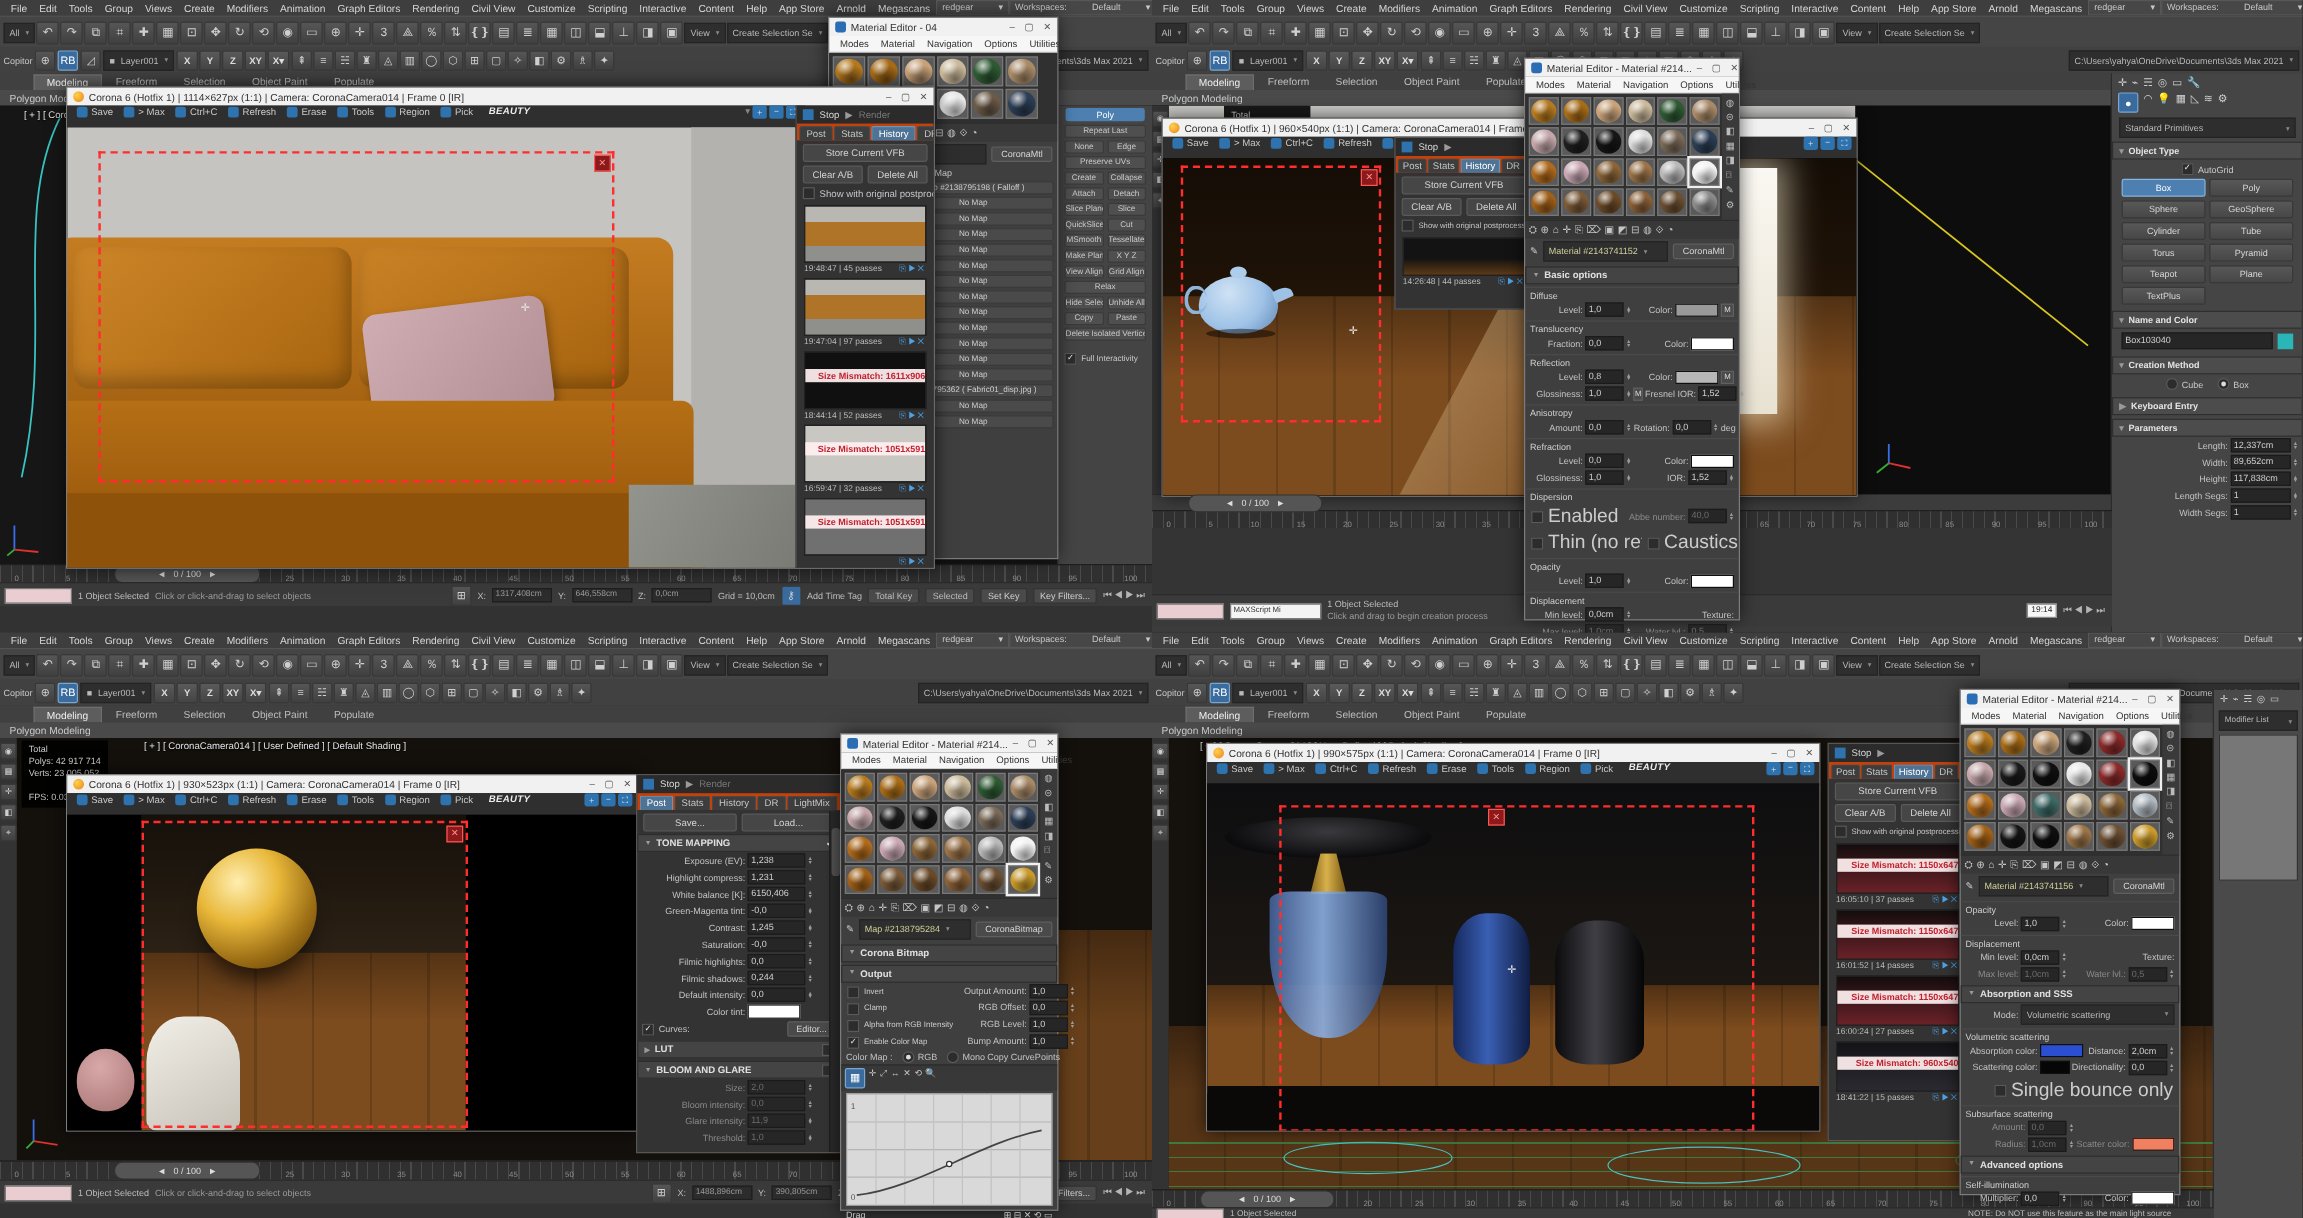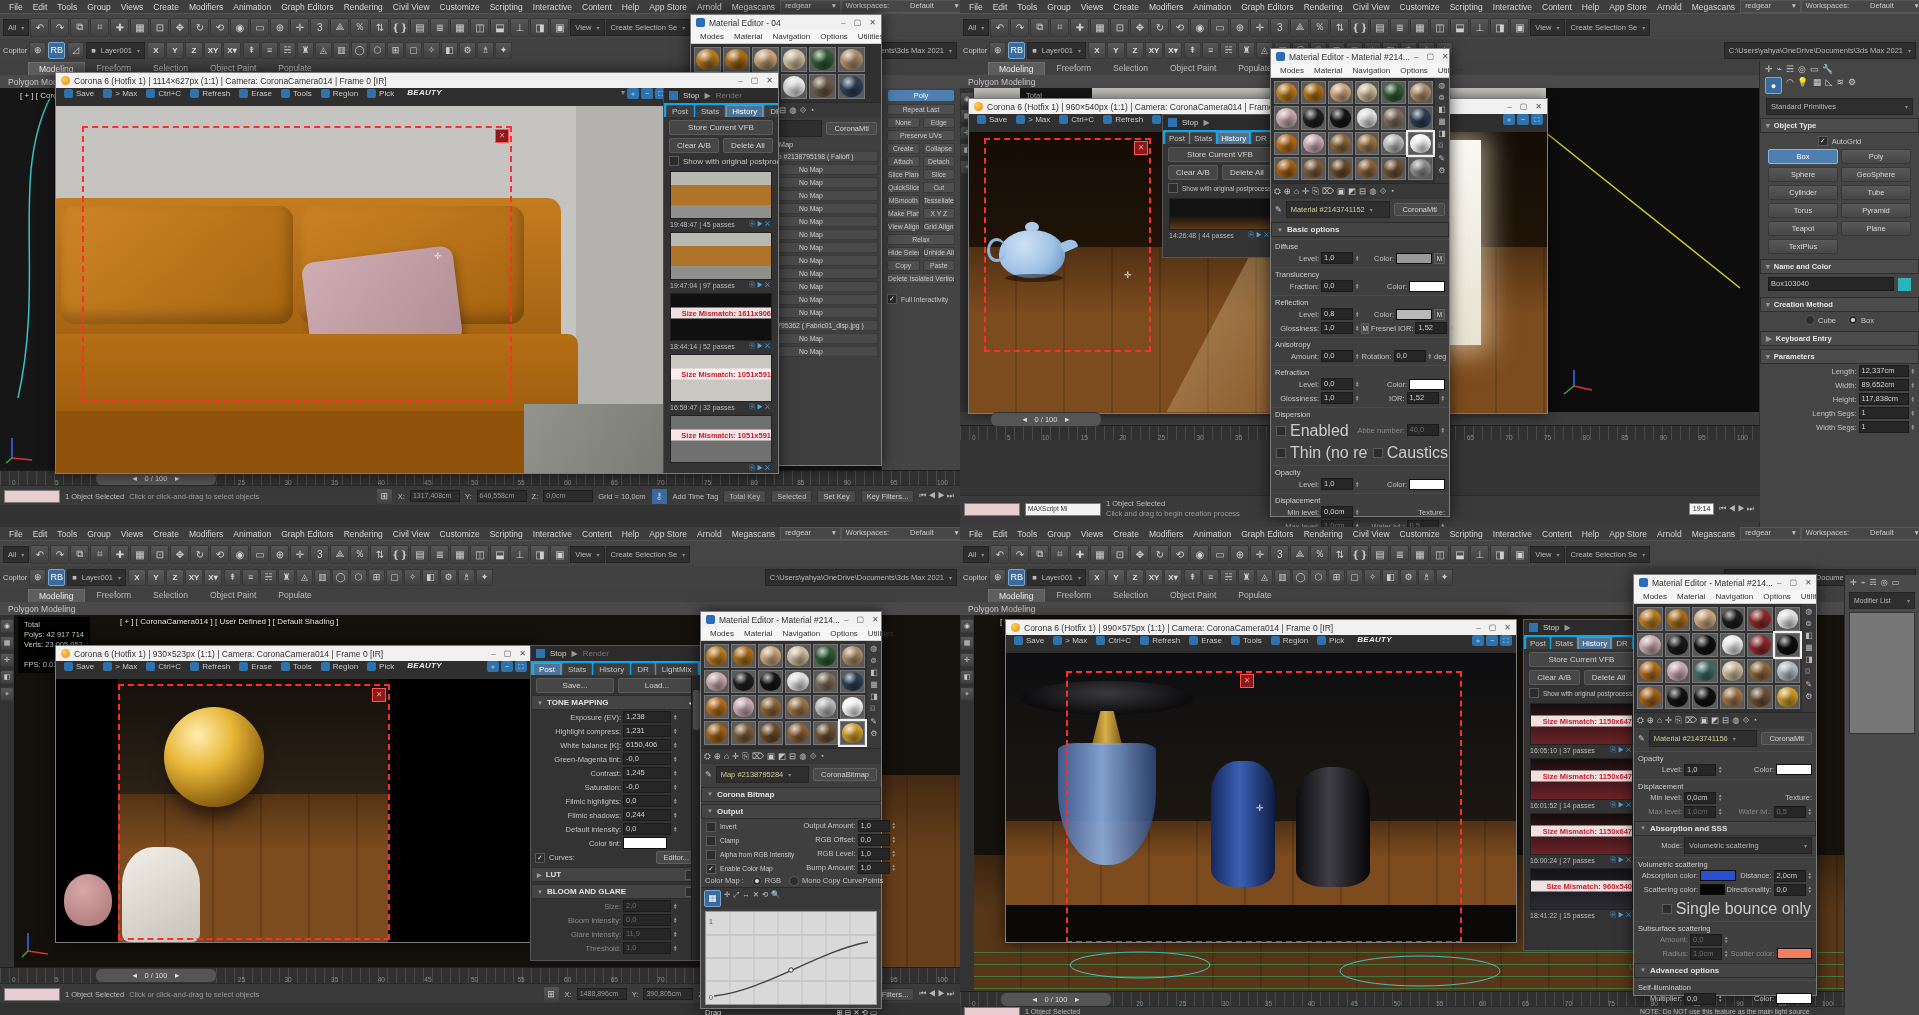--- a/index.html
+++ b/index.html
@@ -49,21 +49,21 @@
 .zgrp{margin-left:auto;display:flex;gap:2px}
 .zbx{width:12px;height:11px;background:#2e72ae;border-radius:2px;color:#cfe4f5;font-size:7px;display:flex;align-items:center;justify-content:center}
 .render{position:absolute;overflow:hidden;background:#000}
 .region{position:absolute;border:2px dashed #ff2d2d}
 .regx{position:absolute;width:12px;height:12px;background:#8c1a1a;border:1px solid #ff5555;color:#ff9090;font-size:8px;line-height:11px;text-align:center}
 
 .dock{position:absolute;background:#333;border:1px solid #565656;font-size:8px;color:#c5c5c5;overflow:hidden}
 .stoprow{display:flex;align-items:center;gap:5px;height:15px;padding:0 5px;background:#2b2b2b;color:#d5d5d5}
 .stopbx{width:9px;height:9px;background:#2e72ae}
 .playtri{color:#9a9a9a}
-.vtabs{display:flex;gap:1px;padding:2px 2px 0;background:#0ea5e9}
+.vtabs{display:flex;gap:1px;padding:2px 2px 0;background:#c2410c}
 .vtab{padding:1px 5px;background:#3d3d3d;border:1px solid #4a4a4a;border-bottom:none;border-radius:2px 2px 0 0;white-space:nowrap}
 .vtab.active{background:#4f7394;color:#fff;border-color:#6d93b5}
 .dbtn{background:#464646;border:1px solid #5a5a5a;border-radius:2px;text-align:center;padding:2px 0;margin:3px 5px 0;color:#d2d2d2}
 .btnrow{display:flex;gap:4px;margin:3px 5px 0}
 .btnrow .dbtn{flex:1;margin:0}
 .chk{display:flex;gap:4px;align-items:center;padding:3px 5px 1px;white-space:nowrap;overflow:hidden}
 .cbx{flex:0 0 auto;width:8px;height:8px;background:#2c2c2c;border:1px solid #5a5a5a;color:#e8e8e8;font-size:7px;line-height:8px;text-align:center}
 .cbx i{font-style:normal;visibility:hidden}
 .on > .cbx i,.chk.on .cbx i{visibility:visible}
 .thumb{margin:4px 6px 0;position:relative;height:46px;background:#1a1a1a;overflow:hidden;border:1px solid #222}

